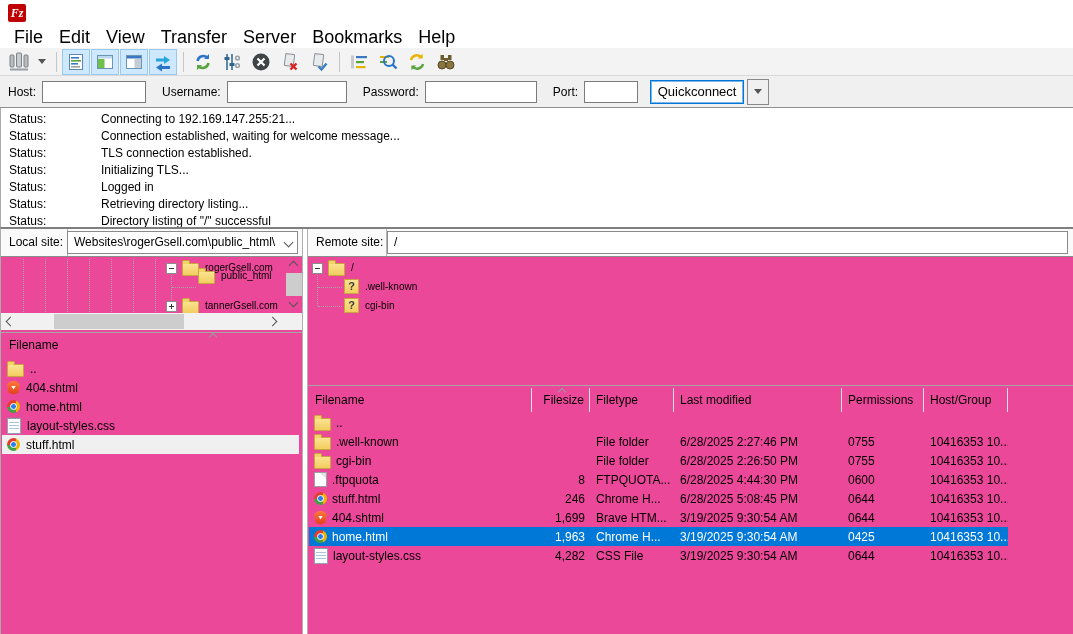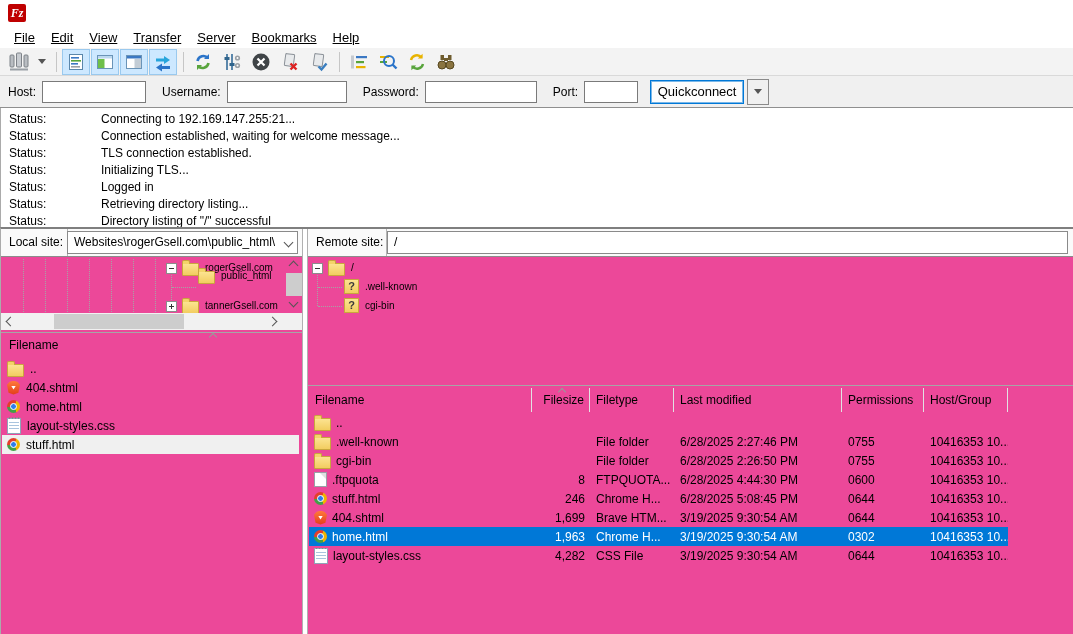--- a/index.html
+++ b/index.html
@@ -4,21 +4,21 @@
 <style>
   html,body{margin:0;padding:0;background:#fff;}
   .app{position:relative;width:1073px;height:634px;background:#fff;overflow:hidden;
        font-family:"Liberation Sans",sans-serif;color:#000;}
   
   .titlebar{position:absolute;left:0;top:0;width:100%;height:26px;background:#fff;}
   .fz-logo{position:absolute;left:8px;top:4px;width:18px;height:18px;background:#bf0000;
            border-radius:2px;color:#fff;font:italic bold 12px/18px "Liberation Serif",serif;text-align:center;}
   
   .menubar{position:absolute;left:0;top:26px;width:100%;height:22px;background:#fff;display:flex;align-items:center;padding-left:6px;box-sizing:border-box;}
-  .menu-item{font-size:13px;padding:2px 8px;cursor:default;text-decoration:underline;}
+  .menu-item{font-size:18px;padding:2px 8px;cursor:default;}
   
   .toolbar{position:absolute;left:0;top:48px;width:100%;height:28px;background:#f3f3f3;border-bottom:1px solid #d9d9d9;display:flex;align-items:center;padding-left:5px;box-sizing:border-box;}
   .tbtn{width:26px;height:24px;display:flex;align-items:center;justify-content:center;border:1px solid transparent;margin-right:1px;}
   .tbtn.pressed{background:#cde8ff;border-color:#9ac9ee;}
   .tbtn.narrow{width:14px;}
   .tsep{width:1px;height:20px;background:#c6c6c6;margin:0 5px;}
   .dd-tri{width:0;height:0;border-left:4px solid transparent;border-right:4px solid transparent;border-top:5px solid #555;}
   
   .quickbar{position:absolute;left:0;top:76px;width:100%;height:32px;background:#f0f0f0;border-bottom:1px solid #8f8f8f;display:flex;align-items:center;padding-left:8px;box-sizing:border-box;font-size:12px;}
   .qlabel{margin-right:6px;}
@@ -419,21 +419,21 @@
         <span class="co">10416353 10...</span>
       </div>
       <div class="rrow selected" style="top:298px">
         <span class="cn">
             <span class="fi fi-chrome"></span>
             <span>home.html</span>
           </span>
         <span class="cs">1,963</span>
         <span class="ct">Chrome H...</span>
         <span class="cm">3/19/2025 9:30:54 AM</span>
-        <span class="cp">0302</span>
+        <span class="cp">0425</span>
         <span class="co">10416353 10...</span>
       </div>
       <div class="rrow" style="top:317px">
         <span class="cn">
             <span class="fi fi-css"></span>
             <span>layout-styles.css</span>
           </span>
         <span class="cs">4,282</span>
         <span class="ct">CSS File</span>
         <span class="cm">3/19/2025 9:30:54 AM</span>

